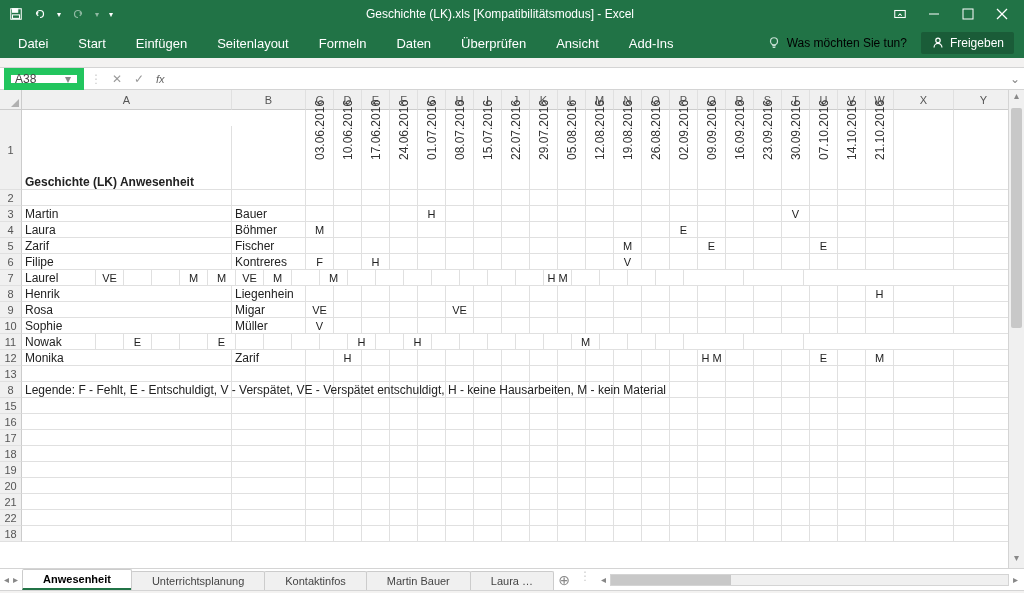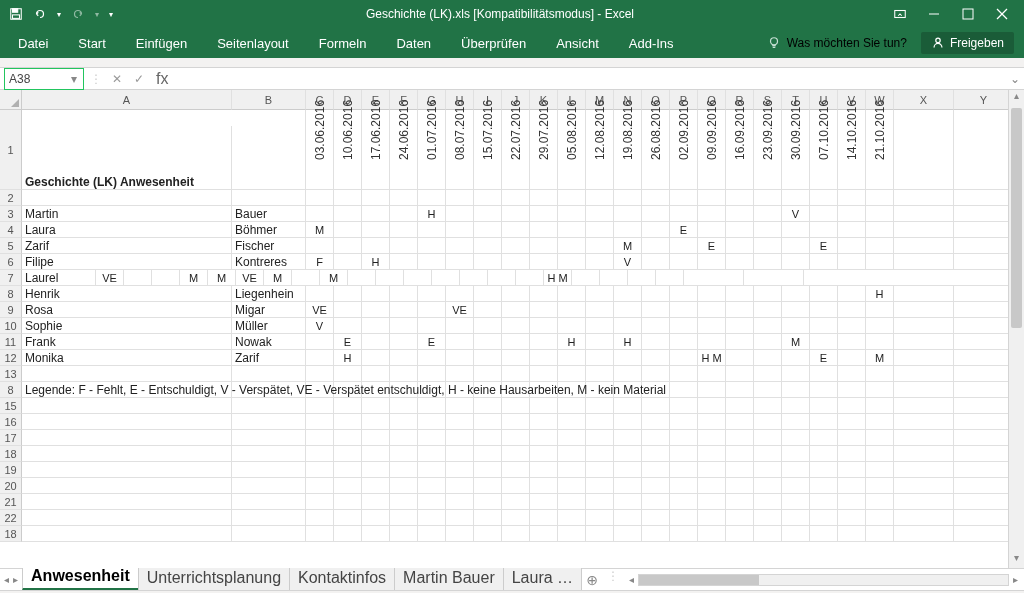--- a/index.html
+++ b/index.html
@@ -19,26 +19,26 @@
 .ribbon-spacer { flex: 1; }
 .tellme { display: flex; align-items: flex-start; gap: 6px; color: #000000; font-size: 12px; }
 .share-btn { display: flex; align-items: center; gap: 5px; padding: 4px 10px; background: #1a5c38; border-radius: 2px; cursor: pointer; }
 .share-btn svg { stroke: #fff; }
 
 
 .ribbon-strip { height: 10px; background: #f3f2f1; border-bottom: 1px solid #d4d4d4; }
 
 
 .formula-row { height: 22px; background: #fff; border-bottom: 1px solid #d4d4d4; display: flex; align-items: center; }
-.namebox { width: 80px; height: 22px; border: 1px solid #22c55e; background: #fff; display: flex; align-items: center; padding: 0 4px; margin-left: 4px; }
+.namebox { width: 80px; height: 22px; border: 7px solid #22c55e; background: #fff; display: flex; align-items: center; padding: 0 4px; margin-left: 4px; }
 .namebox-val { flex: 1; font-size: 12px; color: #444; }
 .namebox-dd { width: 10px; text-align: center; color: #888; }
 .fb-btns { display: flex; align-items: center; padding: 0 2px; }
 .fb-btn { width: 22px; height: 20px; display: flex; align-items: center; justify-content: center; color: #9a9a9a; }
-.fx-label { font-size: 16px; color: #666; padding: 0 6px; }
+.fx-label { font-style: italic; font-size: 11px; color: #666; padding: 0 6px; }
 .formula-input { flex: 1; height: 20px; border: none; outline: none; padding: 0 4px; font-size: 12px; }
 .fb-expand { width: 18px; text-align: center; color: #888; }
 
 
 .grid-wrap { position: relative; height: 478px; background: #fff; display: flex; }
 .rowhead-col { width: 22px; }
 .corner { height: 20px; background: #f0f0f0; border-right: 1px solid #ccc; border-bottom: 1px solid #ccc; position: relative; }
 .corner::after { content:""; position:absolute; right:2px; bottom:2px; width:0; height:0; border-left:8px solid transparent; border-bottom:8px solid #b0b0b0;}
 .rowhead { height: 16px; background: #f0f0f0; border-right: 1px solid #ccc; border-bottom: 1px solid #e0e0e0; font-size: 11px; color: #555; text-align: center; display:flex; align-items:center; justify-content:center;}
 .rowhead.tall { height: 80px; }
@@ -63,21 +63,21 @@
 .legend { font-size: 12px; color: #222; }
 .vscroll { width: 16px; background: #f0f0f0; border-left: 1px solid #d4d4d4; position:relative;}
 .vscroll-thumb { position:absolute; top:18px; left:2px; right:2px; height: 220px; background:#c8c8c8; border-radius:2px;}
 .vscroll-arr { position:absolute; left:0; right:0; height:16px; text-align:center; color:#888; font-size:10px;}
 
 
 .sheetbar { height: 22px; background: #fff; border-top: 1px solid #d4d4d4; display: flex; align-items: stretch; }
 .sheetnav { display: flex; align-items: center; padding: 0 4px; gap: 4px; color: #888;}
 .sheetnav span { cursor: pointer; font-size: 10px;}
 .sheettabs { display: flex; align-items: flex-end; }
-.sheettab { padding: 3px 8px; font-size: 16px; background: #f0f0f0; border: 1px solid #ccc; border-bottom: none; border-top-left-radius: 2px; border-top-right-radius: 2px; margin-right: -1px; cursor: pointer; color:#444;}
+.sheettab { padding: 3px 20px; font-size: 11px; background: #f0f0f0; border: 1px solid #ccc; border-bottom: none; border-top-left-radius: 2px; border-top-right-radius: 2px; margin-right: -1px; cursor: pointer; color:#444;}
 .sheettab.active { background: #fff; font-weight: 600; border-bottom: 2px solid #217346; color:#000;}
 .newsheet { width: 22px; display: flex; align-items:center; justify-content:center; color:#888; font-size: 14px; cursor:pointer;}
 .hscroll { flex:1; display:flex; align-items:center; padding: 0 4px; gap:2px;}
 .hscroll-track { flex:1; height: 12px; background:#f0f0f0; border:1px solid #d4d4d4; position:relative;}
 .hscroll-thumb { position:absolute; left:0; top:0; bottom:0; width:120px; background:#c8c8c8;}
 .hscroll-arr { color:#888; font-size:10px; padding:0 2px; cursor:pointer;}
 
 
 .statusbar { height: 22px; background: #f3f2f1; border-top: 1px solid #d4d4d4; display:flex; align-items:center; padding: 0 8px; font-size: 11px; color:#555; gap: 10px;}
 .status-spacer { flex:1; }
@@ -545,21 +545,20 @@
             <div class="gcell cN"></div>
             <div class="gcell cN"></div>
             <div class="gcell cN"></div>
             <div class="gcell cN"></div>
             <div class="gcell cN"></div>
             <div class="gcell cN"></div>
             <div class="gcell cX"></div>
             <div class="gcell cX"></div>
           </div>
           <div class="grow">
-            <div class="gcell cA">Frank</div>
             <div class="gcell cB">Nowak</div>
             <div class="gcell cN"></div>
             <div class="gcell cN">E</div>
             <div class="gcell cN"></div>
             <div class="gcell cN"></div>
             <div class="gcell cN">E</div>
             <div class="gcell cN"></div>
             <div class="gcell cN"></div>
             <div class="gcell cN"></div>
             <div class="gcell cN"></div>

